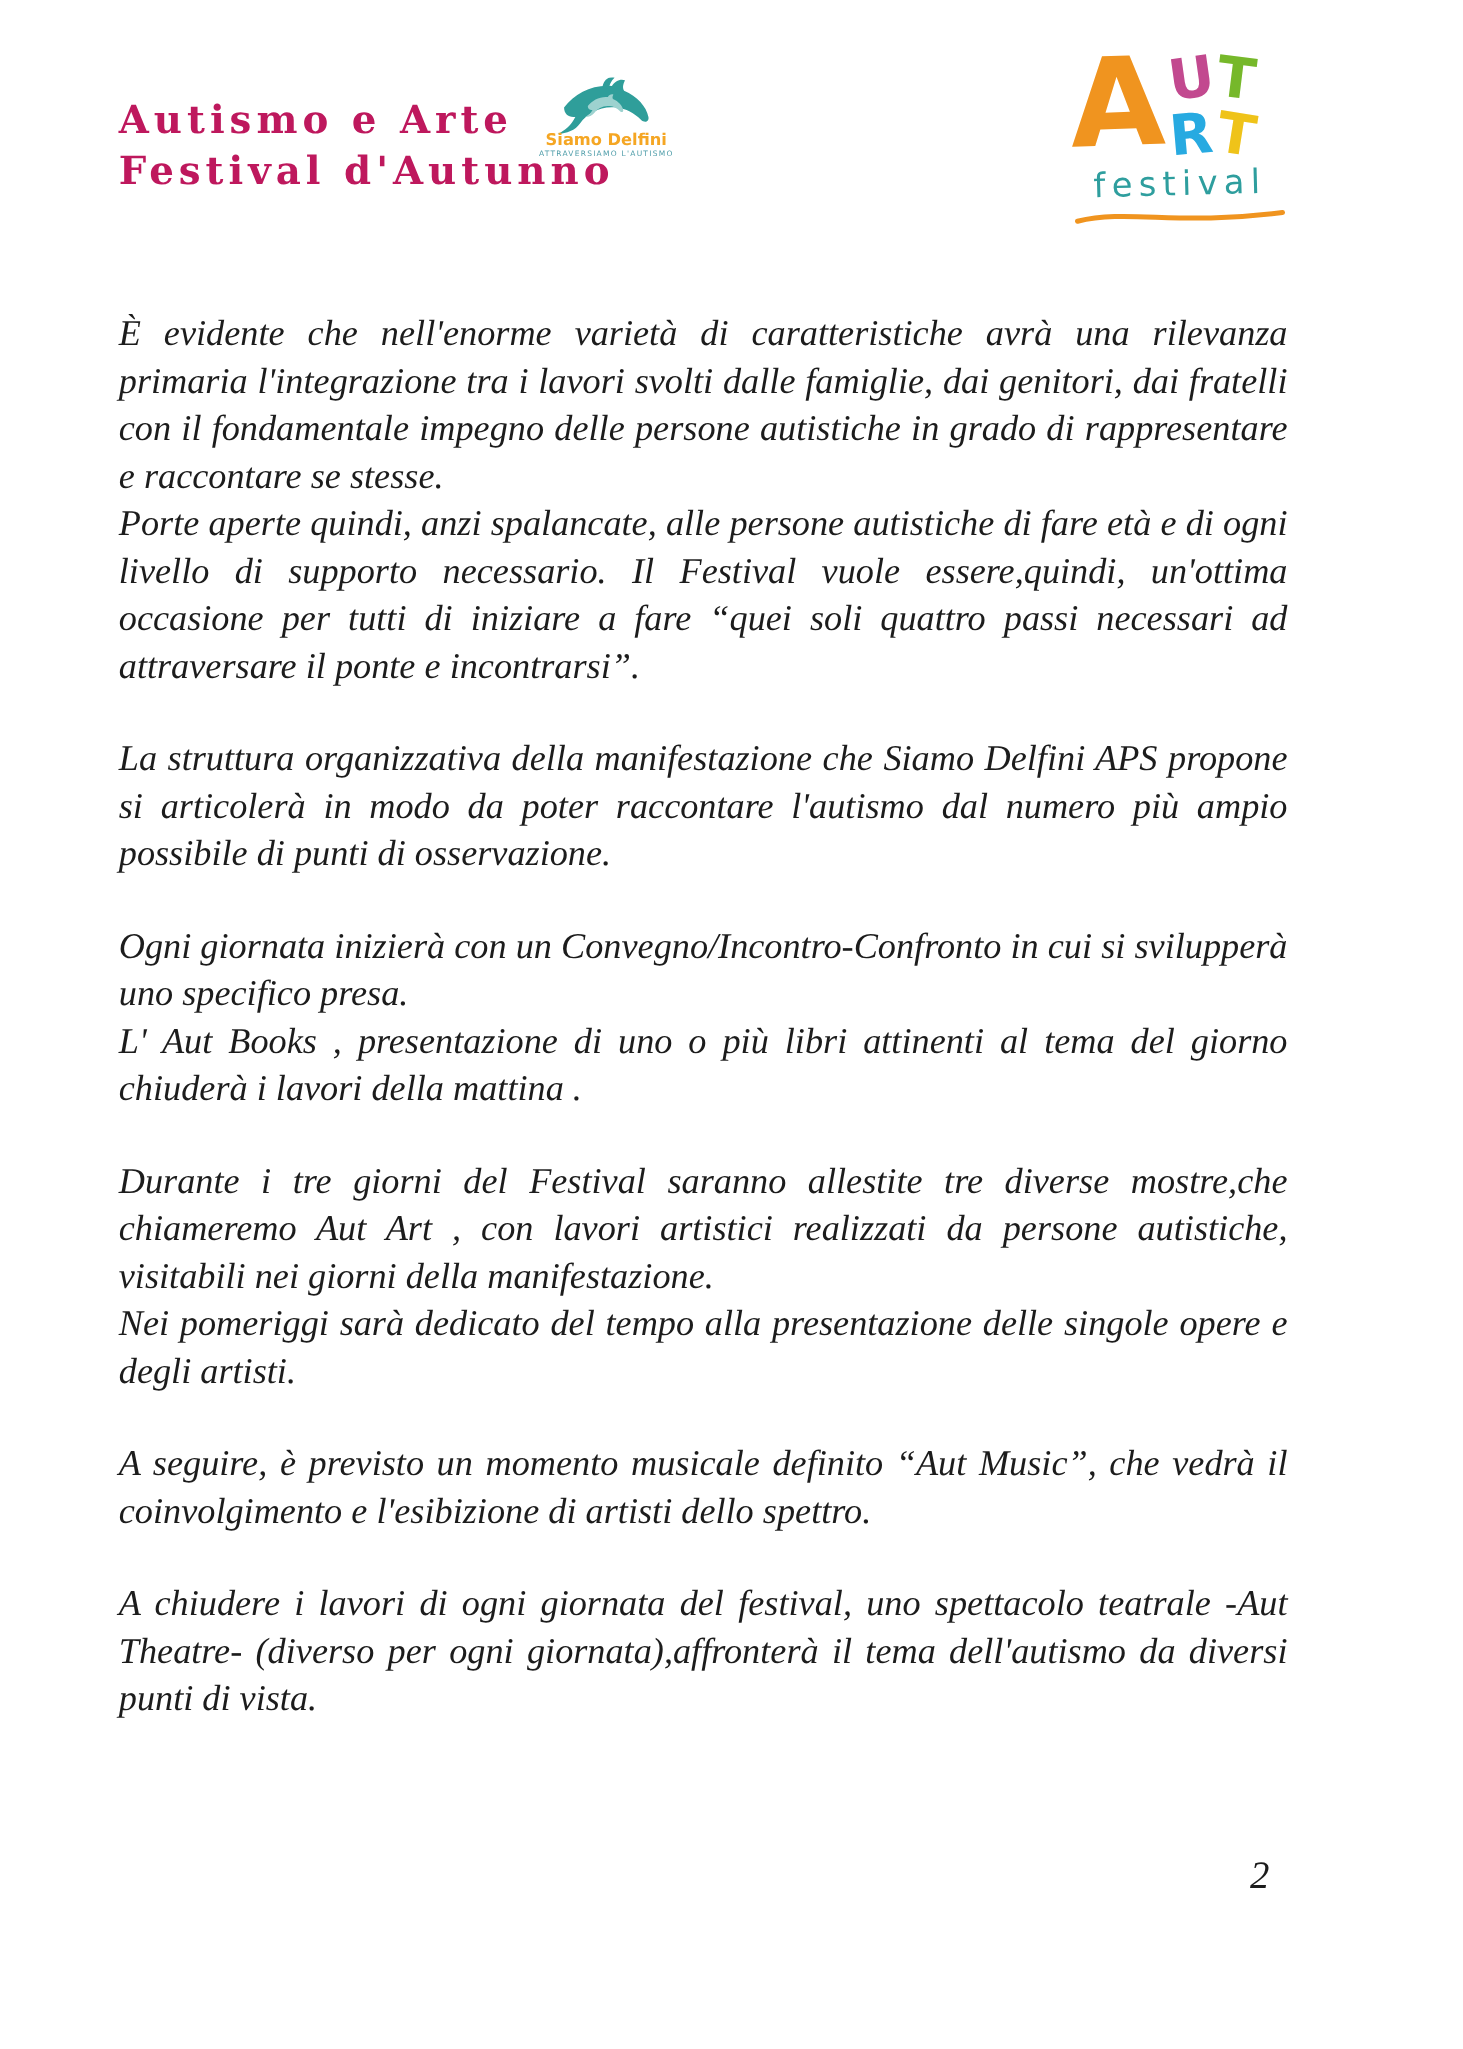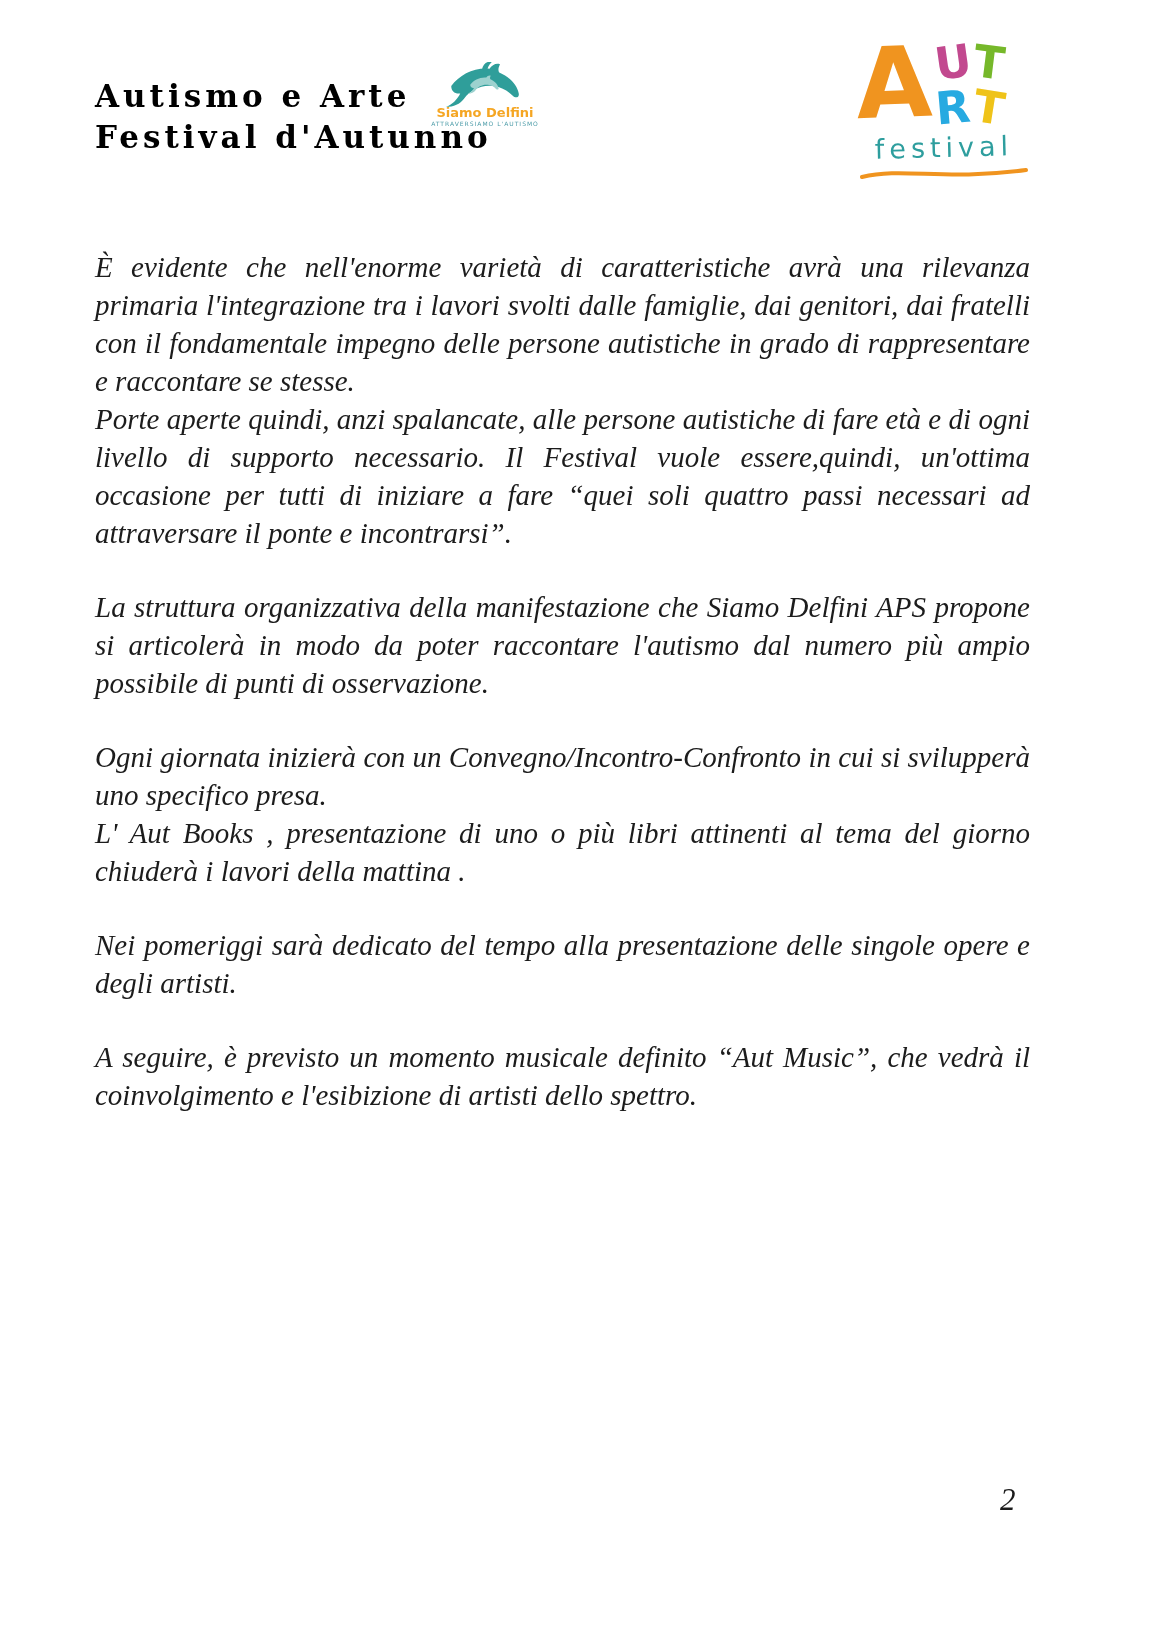--- a/index.html
+++ b/index.html
@@ -75,21 +75,21 @@
   .block { display:block; text-align:justify; }
 
   .page-number {
     position:absolute; left:1000px; top:1482px;
     font-style:italic; font-size:31px; color:#1c1c1c;
   }
 </style>
 </head>
 <body>
 
-<div class="brand" style="color: #000000;">
+<div class="brand" style="color: #be185d;">
   <div>Autismo e Arte</div>
   <div>Festival d'Autunno</div>
 </div>
 
 <div class="delfini">
   <svg width="92" height="48" viewBox="0 0 120 64">
     <path d="M8,60 C16,57 23,50 27,42 C20,43 15,39 15,32 C26,17 46,7 66,9 C69,4 75,1 80,3 C78,7 77,11 79,14 C93,20 103,31 105,42 C106,47 101,49 97,45 C90,38 81,33 71,32 C54,30 40,38 32,49 C27,56 18,60 8,60 Z" fill="#2f9e9a"></path>
     <path d="M56,10 C57,3 63,-2 69,0 C65,4 63,8 63,12 Z" fill="#2f9e9a"></path>
     <path transform="translate(34,17) scale(0.42)" d="M8,60 C16,57 23,50 27,42 C20,43 15,39 15,32 C26,17 46,7 66,9 C69,4 75,1 80,3 C78,7 77,11 79,14 C93,20 103,31 105,42 C106,47 101,49 97,45 C90,38 81,33 71,32 C54,30 40,38 32,49 C27,56 18,60 8,60 Z" fill="#9dd2cf"></path>
   </svg>
@@ -123,20 +123,24 @@
       <span class="block">Porte aperte quindi, anzi spalancate, alle persone autistiche di fare età e di ogni livello di supporto necessario.  Il Festival vuole essere,quindi, un'ottima occasione per tutti di iniziare a fare “quei soli quattro passi necessari ad attraversare il ponte e incontrarsi”.</span>
     </p>
     <p class="para">
       <span class="block">La struttura organizzativa della manifestazione che Siamo Delfini APS propone si articolerà in modo da poter raccontare l'autismo dal numero più ampio possibile di punti di osservazione.</span>
     </p>
     <p class="para">
       <span class="block">Ogni giornata inizierà con un Convegno/Incontro-Confronto in cui si svilupperà uno specifico presa.</span>
       <span class="block">L' Aut Books , presentazione di uno o più libri attinenti al  tema del giorno chiuderà i lavori della mattina .</span>
     </p>
     <p class="para">
+      <span class="block">Durante i tre giorni del Festival saranno allestite tre diverse mostre,che chiameremo Aut Art , con lavori artistici realizzati da persone autistiche, visitabili nei giorni della manifestazione.</span>
       <span class="block">Nei pomeriggi sarà dedicato del tempo alla presentazione delle singole opere e degli artisti.</span>
     </p>
     <p class="para">
       <span class="block">A seguire, è previsto un momento musicale definito “Aut Music”, che vedrà il coinvolgimento e l'esibizione di artisti dello spettro.</span>
+    </p>
+    <p class="para">
+      <span class="block">A chiudere i lavori di ogni giornata del festival, uno spettacolo teatrale -Aut Theatre- (diverso per ogni giornata),affronterà il tema dell'autismo da diversi punti di vista.</span>
     </p>
   </div>
 
 <div class="page-number">2</div>
 
 </body></html>

